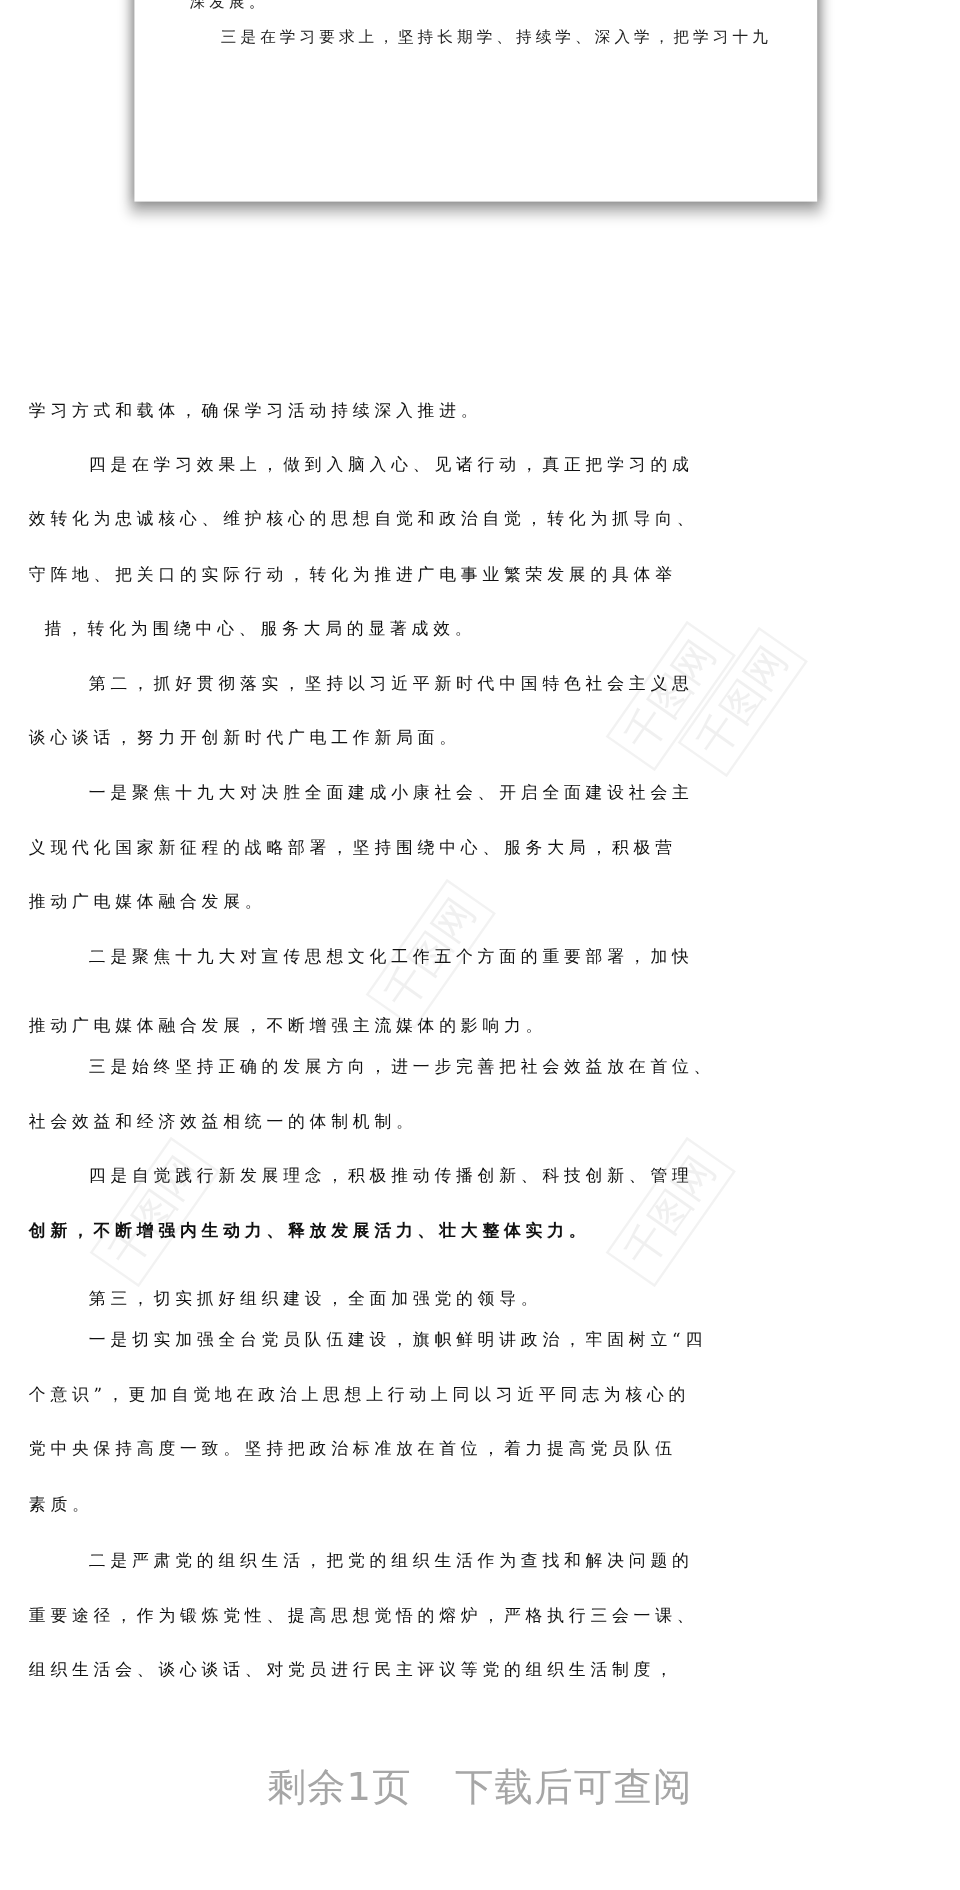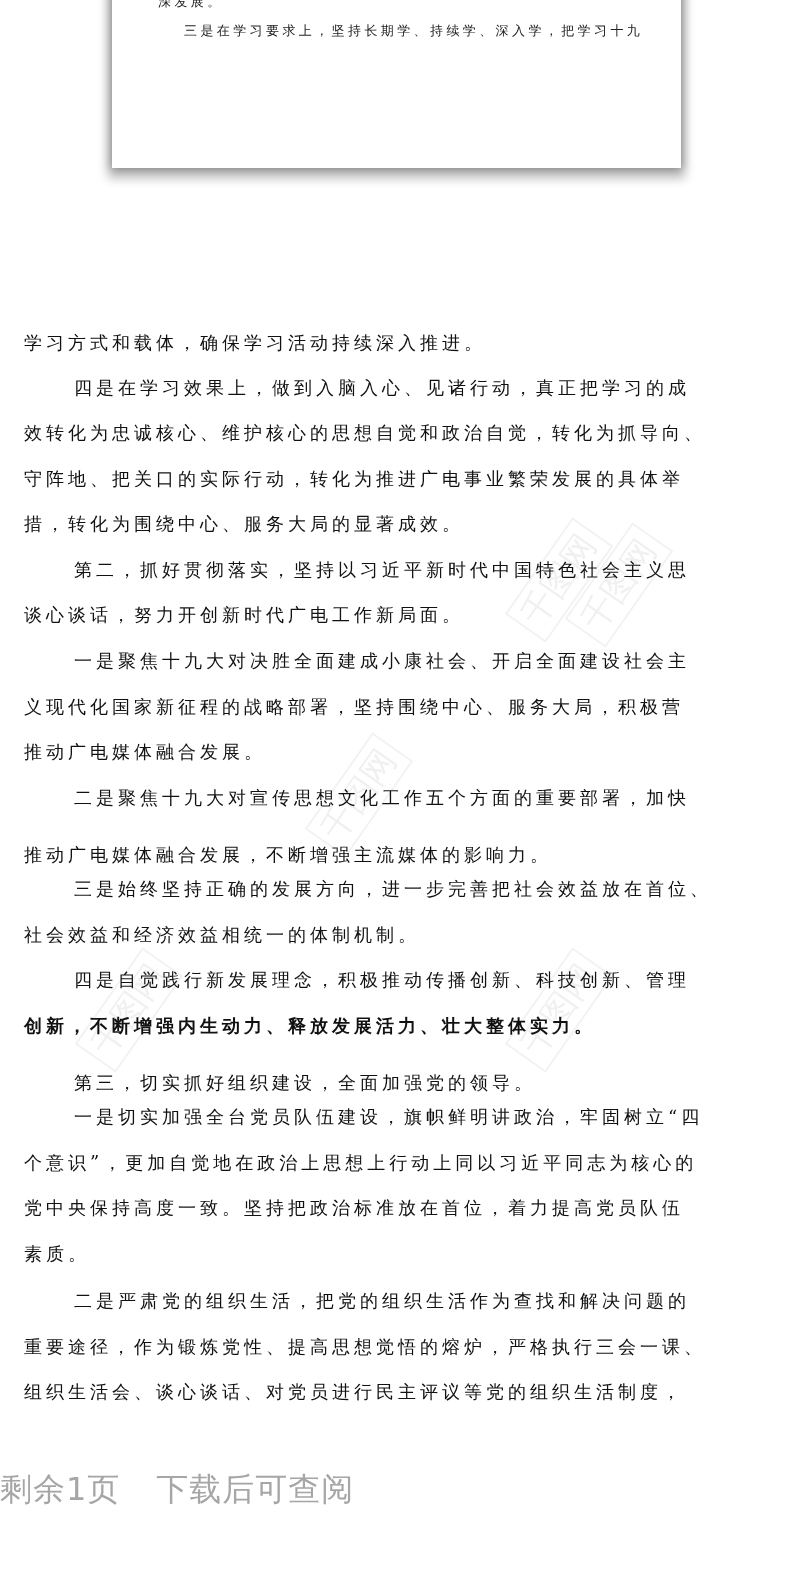--- a/index.html
+++ b/index.html
@@ -41,21 +41,21 @@
     
     .doc-body {
       position: absolute;
       left: 24px;
       top: 328px;
       width: 760px;
     }
     .doc-line {
       position: absolute;
       left: 0;
-      font-size: 18px;
+      font-size: 14px;
       letter-spacing: 4px;
       white-space: nowrap;
       line-height: 30px;
       color: #111111;
     }
     .indent { padding-left: 50px; }
 
     
     .watermark {
       position: absolute;
@@ -68,20 +68,21 @@
       border: 2px solid rgba(0,0,0,0.05);
       padding: 0 6px;
     }
 
     
     .remaining {
       position: absolute;
       left: 0;
       width: 800px;
       top: 1468px;
+      text-align: center;
       font-family: "DejaVu Sans", "Liberation Sans", sans-serif;
       font-size: 32px;
       color: #a6a6a6;
       letter-spacing: 1px;
     }
     .remaining .gap { display: inline-block; width: 36px; }
   </style>
 </head>
 <body>
 
@@ -94,21 +95,21 @@
 <div class="watermark" style="left:300px; top:770px;">千图网</div>
 <div class="watermark" style="left:70px; top:985px;">千图网</div>
 <div class="watermark" style="left:500px; top:985px;">千图网</div>
 <div class="watermark" style="left:560px; top:560px;">千图网</div>
 
 <div class="doc-body">
   <div class="doc-line" style="top:0px;">学习方式和载体，确保学习活动持续深入推进。</div>
   <div class="doc-line indent" style="top:45px;">四是在学习效果上，做到入脑入心、见诸行动，真正把学习的成</div>
   <div class="doc-line" style="top:90px;">效转化为忠诚核心、维护核心的思想自觉和政治自觉，转化为抓导向、</div>
   <div class="doc-line" style="top:136px;">守阵地、把关口的实际行动，转化为推进广电事业繁荣发展的具体举</div>
-  <div class="doc-line" style="top:181px;">措，转化为围绕中心、服务大局的显著成效。</div>
+  <div class="doc-line" style="top:181px;margin-left:13px;">措，转化为围绕中心、服务大局的显著成效。</div>
   <div class="doc-line indent" style="top:227px;">第二，抓好贯彻落实，坚持以习近平新时代中国特色社会主义思</div>
   <div class="doc-line" style="top:272px;">谈心谈话，努力开创新时代广电工作新局面。</div>
   <div class="doc-line indent" style="top:318px;">一是聚焦十九大对决胜全面建成小康社会、开启全面建设社会主</div>
   <div class="doc-line" style="top:364px;">义现代化国家新征程的战略部署，坚持围绕中心、服务大局，积极营</div>
   <div class="doc-line" style="top:409px;">推动广电媒体融合发展。</div>
   <div class="doc-line indent" style="top:455px;">二是聚焦十九大对宣传思想文化工作五个方面的重要部署，加快</div>
   <div class="doc-line" style="top:512px;">推动广电媒体融合发展，不断增强主流媒体的影响力。</div>
   <div class="doc-line indent" style="top:546px;">三是始终坚持正确的发展方向，进一步完善把社会效益放在首位、</div>
   <div class="doc-line" style="top:592px;">社会效益和经济效益相统一的体制机制。</div>
   <div class="doc-line indent" style="top:637px;">四是自觉践行新发展理念，积极推动传播创新、科技创新、管理</div>

